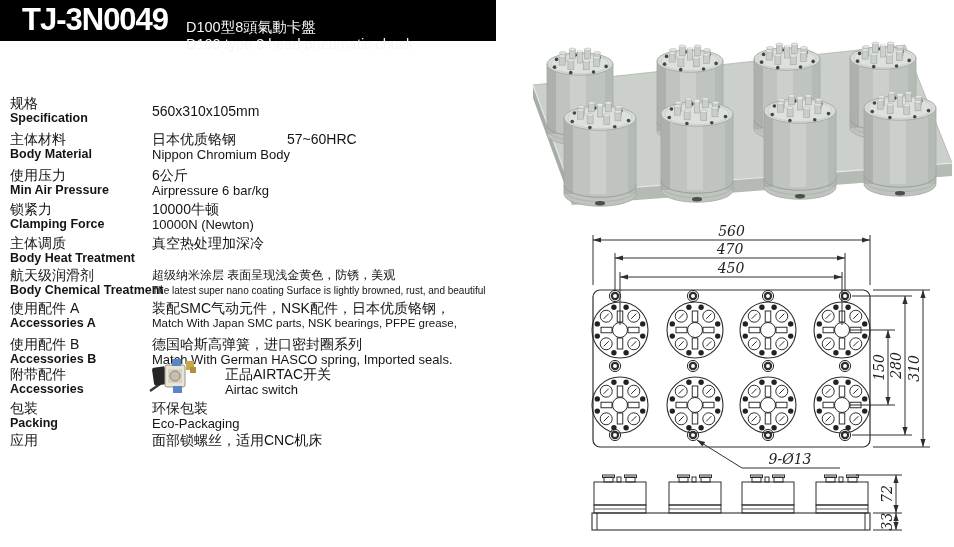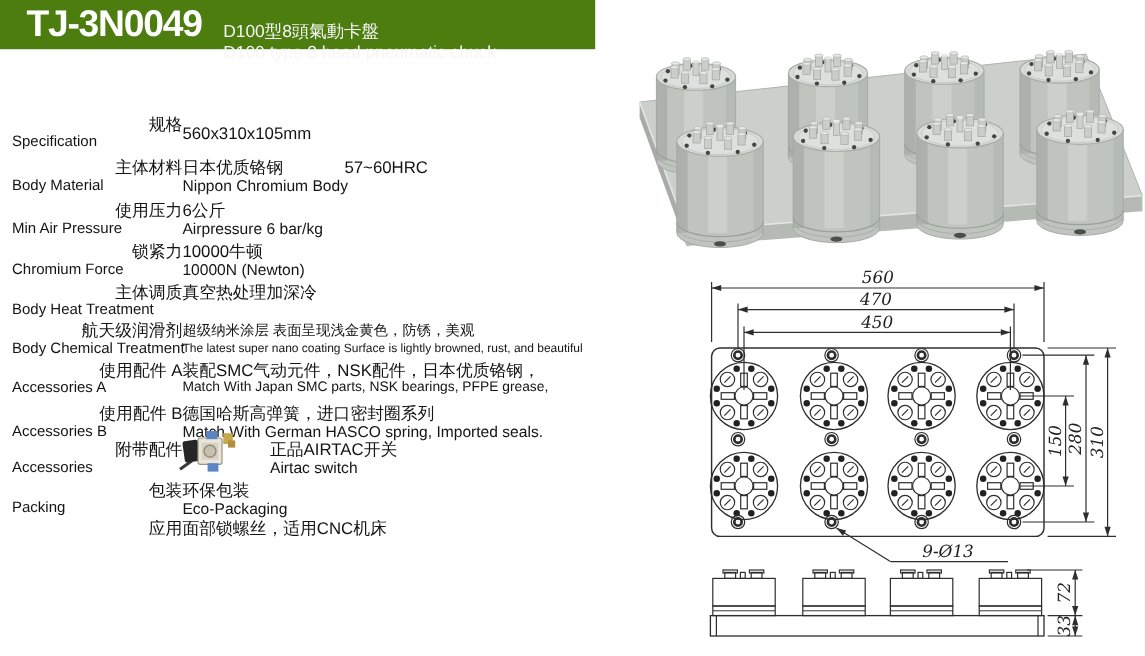--- a/index.html
+++ b/index.html
@@ -1,29 +1,29 @@
 <!DOCTYPE html>
 <html><head>
 <meta charset="utf-8">
 <style>
   html,body{margin:0;padding:0;background:#e8e8e8;}
   .page{position:relative;width:954px;height:547px;background:#ffffff;overflow:hidden;
         font-family:"Liberation Sans", sans-serif;color:#141414;}
   
-  .banner{position:absolute;left:0;top:0;width:496px;height:41px;background:#4d7c0f;}
+  .banner{position:absolute;left:0;top:0;width:496px;height:41px;background:#000000;}
   .banner .model{position:absolute;left:22px;top:2px;font-size:31px;font-weight:bold;
         color:#ffffff;letter-spacing:-1px;}
   .banner .subtitle{position:absolute;left:186px;top:19px;color:#f6f6f6;font-size:14.5px;line-height:17px;}
   
   .spec-table{position:absolute;left:0;top:0;width:560px;height:547px;}
   .specrow{position:absolute;left:0;width:560px;}
   .lbl{position:absolute;left:10px;top:0;width:142px;}
   .val{position:absolute;left:152px;top:0;width:400px;}
-  .cn{font-size:14px;line-height:16px;white-space:nowrap;text-align:right;}
-  .en{font-size:12.5px;line-height:15px;white-space:nowrap;}
+  .cn{font-size:14px;line-height:16px;white-space:nowrap;}
+  .en{font-size:12.5px;line-height:15px;white-space:nowrap;font-weight:bold;}
   .vcn{font-size:14px;line-height:16px;white-space:nowrap;position:relative;}
   .ven{font-size:13px;line-height:15px;white-space:nowrap;}
   .specrow.first .val{padding-top:8px;}
   .specrow.small .vcn{font-size:12px;}
   .specrow.small .ven{font-size:10px;}
   .specrow.smallen .ven{font-size:11.5px;}
   .specrow.smallen2 .ven{font-size:12.5px;}
   .extra{position:absolute;left:135px;top:0;font-size:14px;}
   .valve{position:absolute;left:146px;top:-7px;}
   .valve-text{left:225px !important;}
@@ -72,21 +72,21 @@
           <div class="en">Min Air Pressure</div>
         </div>
         <div class="val">
           <div class="vcn">6公斤</div>
           <div class="ven">Airpressure 6 bar/kg</div>
         </div>
       </div>
       <div class="specrow" style="top: 201px;">
         <div class="lbl">
           <div class="cn">锁紧力</div>
-          <div class="en">Chromium Force</div>
+          <div class="en">Clamping Force</div>
         </div>
         <div class="val">
           <div class="vcn">10000牛顿</div>
           <div class="ven">10000N (Newton)</div>
         </div>
       </div>
       <div class="specrow" style="top: 235px;">
         <div class="lbl">
           <div class="cn">主体调质</div>
           <div class="en">Body Heat Treatment</div>

